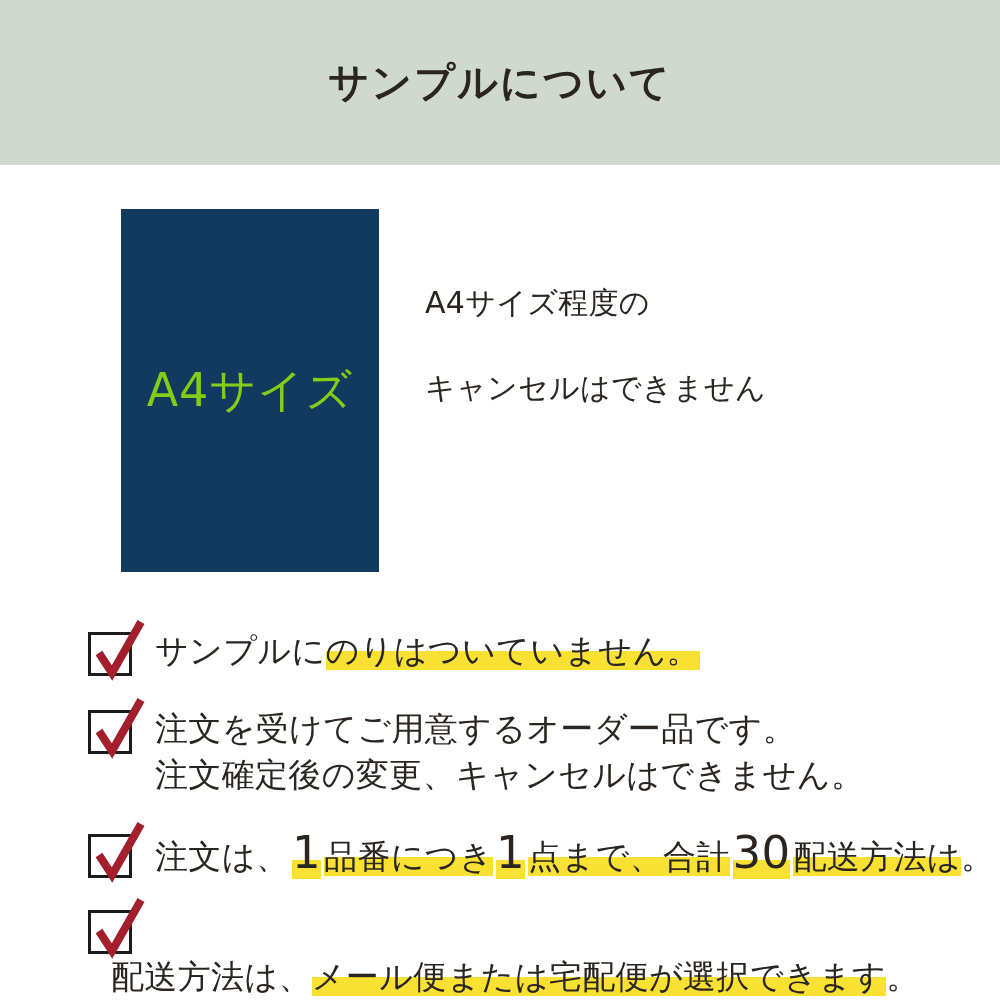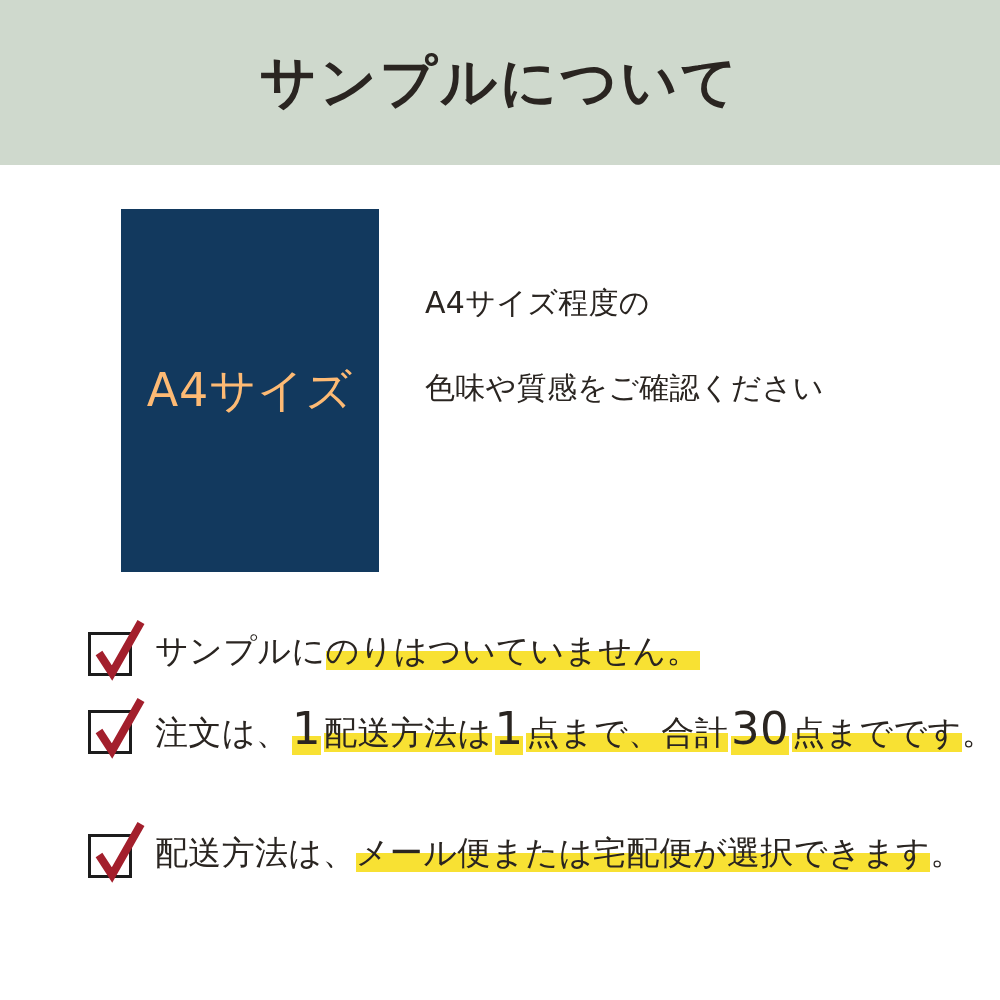--- a/index.html
+++ b/index.html
@@ -13,29 +13,29 @@
     font-family:"DejaVu Sans","Liberation Sans",sans-serif;
     color:var(--ink);
     position:relative;
   }
   .header{
     position:absolute;left:0;top:0;width:1000px;height:165px;
     background:var(--header-bg);
     display:flex;align-items:center;justify-content:center;
   }
   .title{
-    font-size:56px;font-weight:bold;letter-spacing:0.05em;color:var(--ink);
+    font-size:40px;font-weight:bold;letter-spacing:0.05em;color:var(--ink);
   }
   .swatch{
     position:absolute;left:121px;top:209px;width:258px;height:363px;
     background:var(--navy);
     display:flex;align-items:center;justify-content:center;
   }
   .swatch-label{
-    color:#fdba74;font-size:46px;letter-spacing:0.02em;
+    color:#84cc16;font-size:46px;letter-spacing:0.02em;
   }
   .description{
     position:absolute;left:425px;top:280px;width:540px;
     font-size:30px;line-height:46px;letter-spacing:0.01em;
   }
   .description .para{margin-bottom:39px;}
   .checklist{
     position:absolute;left:88px;top:0;width:900px;height:812px;
   }
   .row{
@@ -75,21 +75,21 @@
 
 <div class="swatch">
   <div class="swatch-label">A4サイズ</div>
 </div>
 
 <div class="description">
     <div class="para">
       <div>A4サイズ程度の</div>
     </div>
     <div class="para">
-      <div>色味や質感をご確認ください</div>
+      <div>キャンセルはできません</div>
     </div>
   </div>
 
 <div class="checklist">
     <div class="row">
       <div class="checkbox">
         <svg viewBox="0 0 56 68">
           <path d="M8 38 L21 58 L50 7" fill="none" stroke="#a31f2c" stroke-width="8"></path>
         </svg>
       </div>
@@ -97,21 +97,32 @@
         <div class="line"><span>サンプルに</span><span class="hl">のりはついていません。</span></div>
       </div>
     </div>
     <div class="row">
       <div class="checkbox">
         <svg viewBox="0 0 56 68">
           <path d="M8 38 L21 58 L50 7" fill="none" stroke="#a31f2c" stroke-width="8"></path>
         </svg>
       </div>
       <div class="lines">
-        <div class="line"><span>注文は、</span><span class="hl big">1</span><span class="hl">配送方法は</span><span class="hl big">1</span><span class="hl">点まで、合計</span><span class="hl big">30</span><span class="hl">点までです</span><span>。</span></div>
+        <div class="line"><span>注文を受けてご用意するオーダー品です。</span></div>
+        <div class="line"><span>注文確定後の変更、キャンセルはできません。</span></div>
+      </div>
+    </div>
+    <div class="row">
+      <div class="checkbox">
+        <svg viewBox="0 0 56 68">
+          <path d="M8 38 L21 58 L50 7" fill="none" stroke="#a31f2c" stroke-width="8"></path>
+        </svg>
+      </div>
+      <div class="lines">
+        <div class="line"><span>注文は、</span><span class="hl big">1</span><span class="hl">品番につき</span><span class="hl big">1</span><span class="hl">点まで、合計</span><span class="hl big">30</span><span class="hl">配送方法は</span><span>。</span></div>
       </div>
     </div>
     <div class="row">
       <div class="checkbox">
         <svg viewBox="0 0 56 68">
           <path d="M8 38 L21 58 L50 7" fill="none" stroke="#a31f2c" stroke-width="8"></path>
         </svg>
       </div>
       <div class="lines">
         <div class="line"><span>配送方法は、</span><span class="hl">メール便または宅配便が選択できます</span><span>。</span></div>

